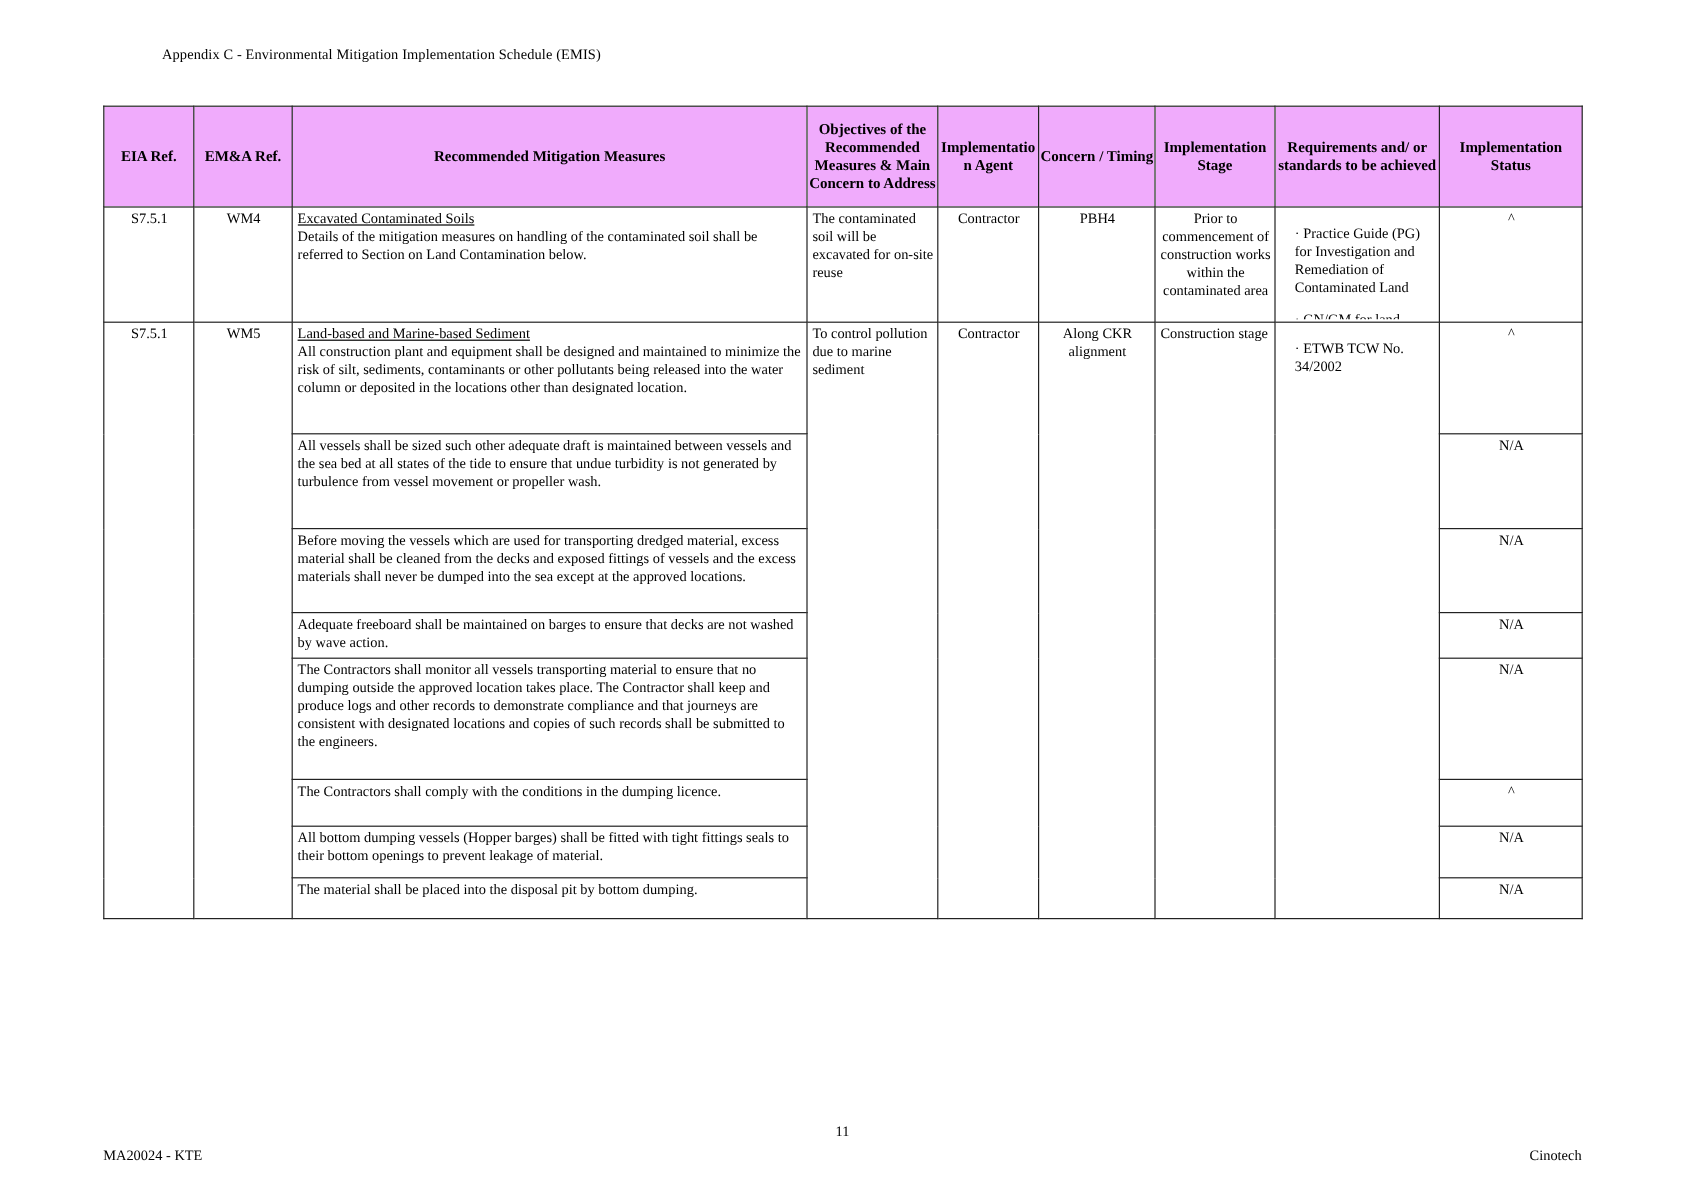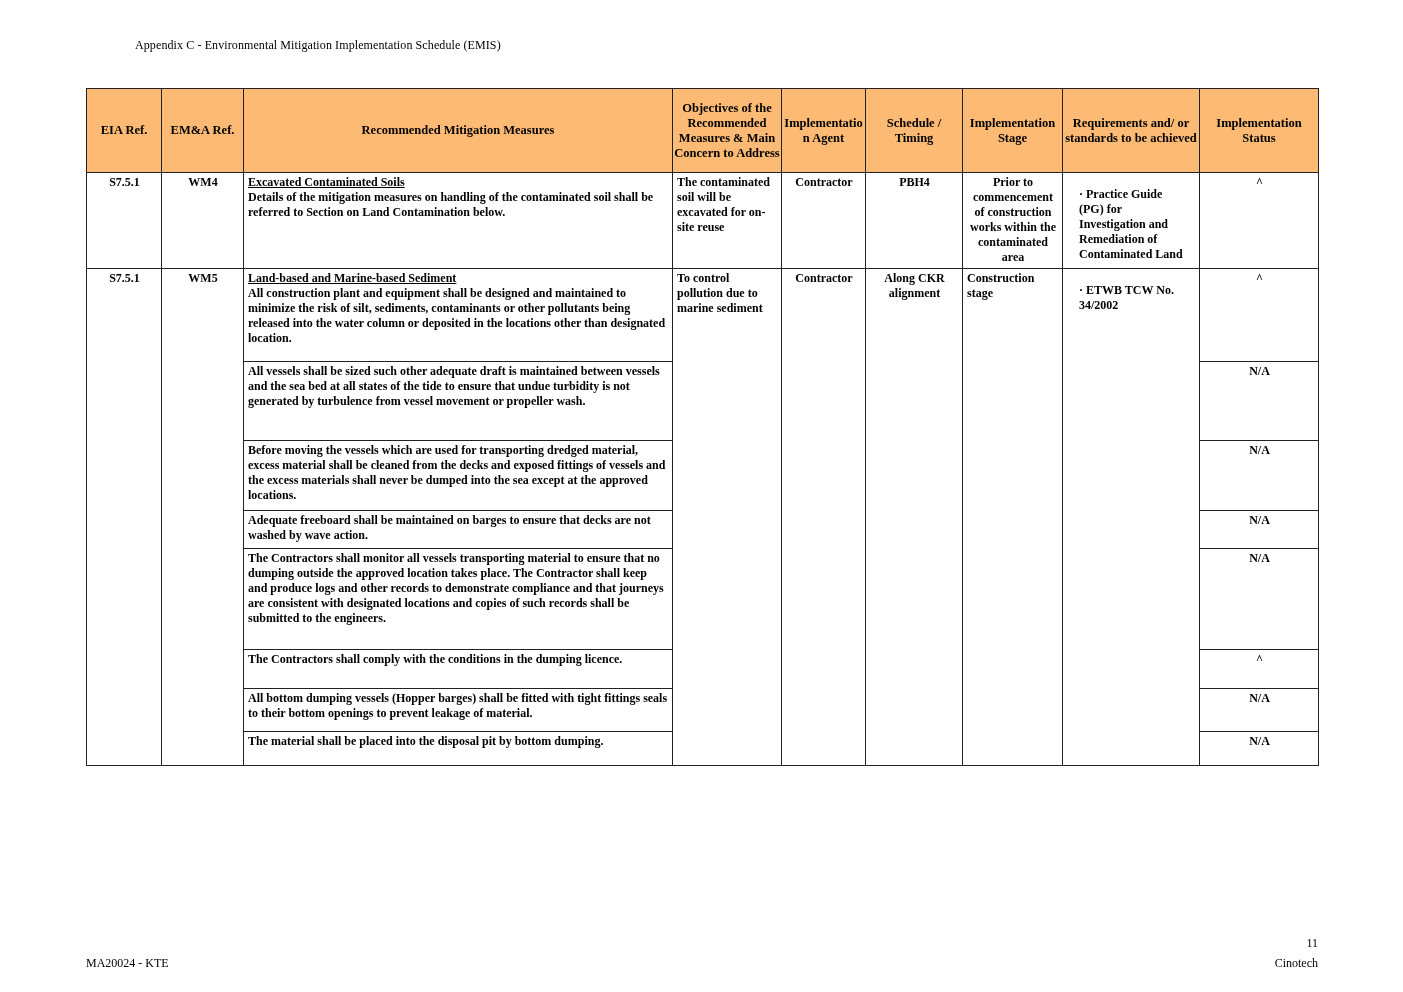--- a/index.html
+++ b/index.html
@@ -11,41 +11,40 @@
     position:absolute;left:87px;top:38px;font-size:12px;letter-spacing:.1px;margin-left:48px;
   }
   .emis-table{
     position:absolute;left:86px;top:88px;width:1232px;
     border-collapse:collapse;table-layout:fixed;
     font-size:12px;line-height:15px;
   }
   .emis-table th,.emis-table td{
     border:1px solid #222;vertical-align:top;padding:2px 3px 0 4px;
     overflow:hidden;
-    font-weight:bold;
   }
   .emis-table th{
-    background:#fdba74;font-weight:bold;vertical-align:middle;
+    background:#f0abfc;font-weight:bold;vertical-align:middle;
     font-size:12.5px;line-height:15px;padding:2px 1px;
   }
   th.break{overflow-wrap:anywhere;word-break:break-word;}
   .h-hdr{height:84px}
   .h-r0{height:96px}
   .h-s0{height:93px}.h-s1{height:79px}.h-s2{height:70px}.h-s3{height:38px}
   .h-s4{height:101px}.h-s5{height:39px}.h-s6{height:43px}.h-s7{height:34px}
   td.center{text-align:center;}
   td.status{text-align:center;padding-top:2px;}
   .m-heading{text-decoration:underline;}
   .clip{max-height:91px;overflow:hidden;}
   .req-line{margin:12px;}
   .footer{
     position:absolute;left:86px;top:936px;width:1232px;font-size:12px;
     display:flex;justify-content:space-between;align-items:baseline;
   }
-  .footer .fc{position:absolute;left:0;right:0;text-align:right;}
+  .footer .fc{position:absolute;left:0;right:0;text-align:center;}
   .footer .fl,.footer .fr{position:relative;z-index:1;background:transparent;margin-top:20px;}
 </style>
 </head>
 <body>
 
 <div class="page-title">Appendix C - Environmental Mitigation Implementation Schedule (EMIS)</div>
 
 <table class="emis-table">
   <colgroup>
     <col style="width:75px">
@@ -58,21 +57,21 @@
       <col style="width:137px">
       <col style="width:119px">
   </colgroup>
   <thead>
     <tr class="h-hdr">
       <th>EIA Ref.</th>
       <th>EM&amp;A Ref.</th>
       <th>Recommended Mitigation Measures</th>
       <th>Objectives of the Recommended Measures &amp; Main Concern to Address</th>
       <th class="break">Implementation Agent</th>
-      <th>Schedule / Timing</th>
+      <th>Concern / Timing</th>
       <th>Implementation Stage</th>
       <th>Requirements and/ or standards to be achieved</th>
       <th>Implementation Status</th>
     </tr>
   </thead>
   <tbody>
 
     <tr class="h-r0">
       <td class="center">S7.5.1</td>
       <td class="center">WM4</td>

